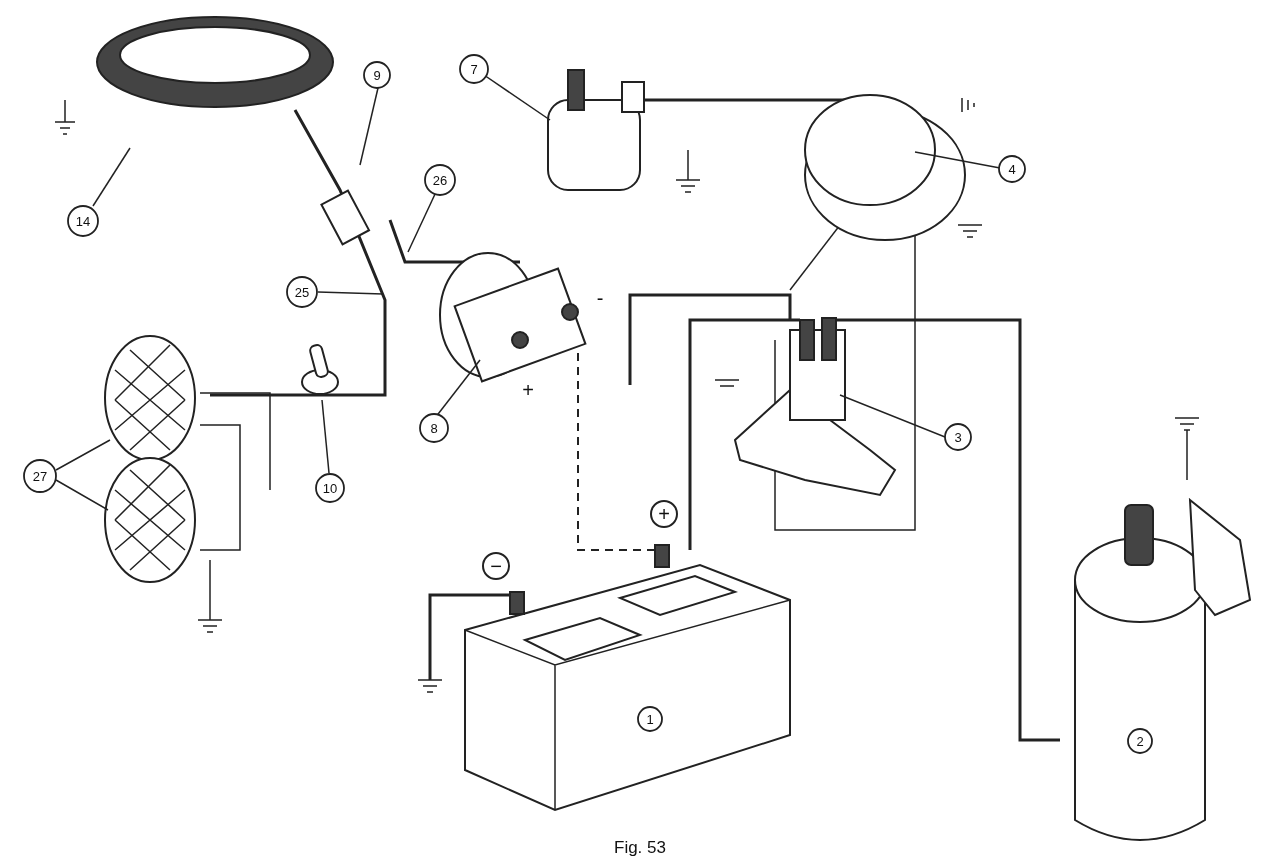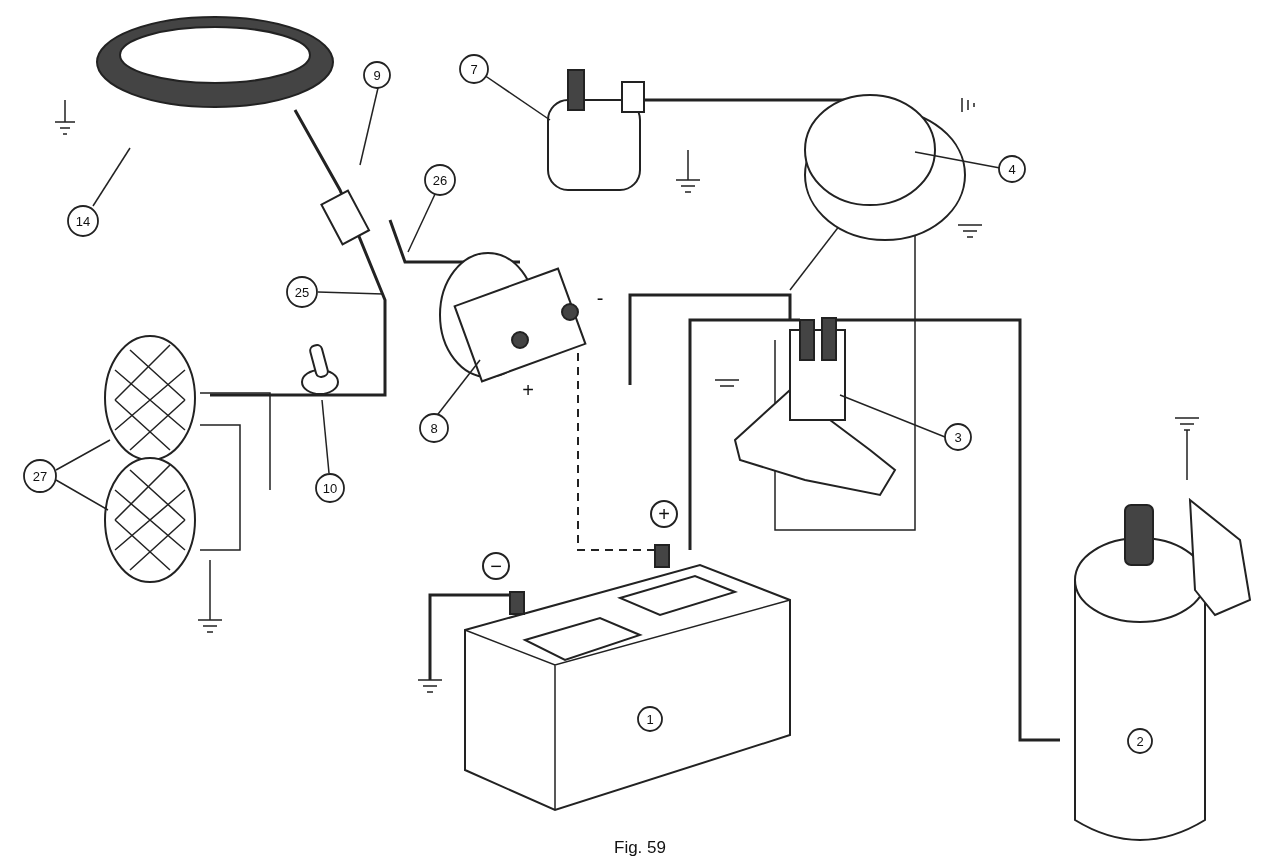--- a/index.html
+++ b/index.html
@@ -184,13 +184,13 @@
       <circle cx="440" cy="180" r="15"></circle>
       <text x="440" y="180">26</text>
     </g>
   <path class="wt" d="M56 470 L110 440 M56 480 L108 510"></path>
   <g class="callout">
       <circle cx="40" cy="476" r="16"></circle>
       <text x="40" y="476">27</text>
     </g>
 </svg>
 
-<div class="caption">Fig. 59</div>
+<div class="caption">Fig. 53</div>
 
 </body></html>

